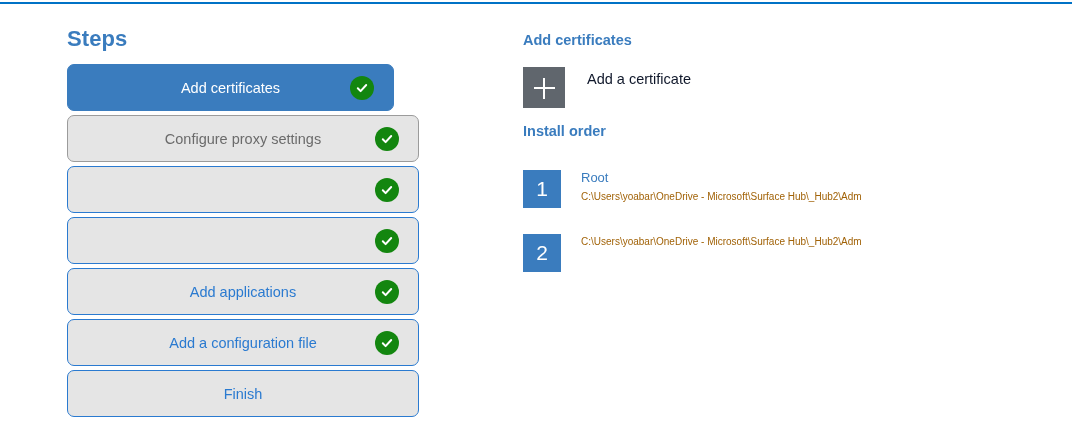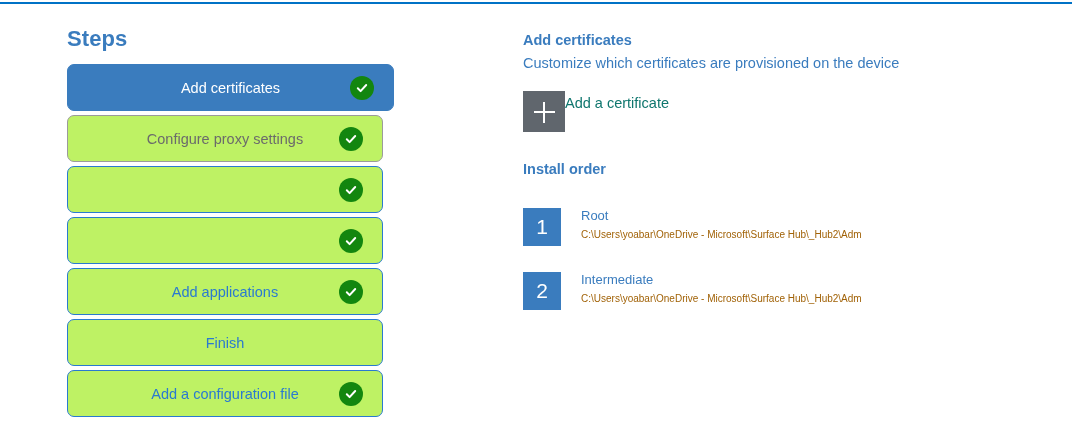--- a/index.html
+++ b/index.html
@@ -37,29 +37,29 @@
     font-size: 22px;
     font-weight: bold;
     color: #3a7cbe;
     margin: 4px 0 12px 0;
     letter-spacing: .1px;
   }
 
   .step-btn {
     position: relative;
     box-sizing: border-box;
-    width: 316px;
+    width: 352px;
     height: 47px;
     border-radius: 7px;
     margin-bottom: 4px;
     display: flex;
     align-items: center;
     justify-content: center;
     font-size: 14.5px;
-    background: #bef264;
+    background: #e5e5e5;
     border: 1px solid #2a7ad0;
     color: #2a7ad0;
     cursor: pointer;
     user-select: none;
   }
   .step-btn.active {
     background: #3a7cbe;
     border-color: #3a7cbe;
     color: #ffffff;
     width: 327px;
@@ -136,27 +136,28 @@
   #add-cert-square .plus-v {
     position: absolute;
     left: 20px;
     top: 11px;
     width: 2px;
     height: 21px;
     background: #ffffff;
   }
   #add-cert-label {
     font-size: 14.5px;
-    color: #0f766e;
+    color: #0f172a;
+    margin-left: 22px;
     margin-top: 3px;
     line-height: 19px;
   }
 
   
-  #install-order-block { margin-top: 28px; }
+  #install-order-block { margin-top: 14px; }
 
   #order-list { margin-top: 30px; }
 
   .order-item {
     display: flex;
     align-items: flex-start;
     margin-bottom: 26px;
     cursor: grab;
   }
   .order-num {
@@ -231,37 +232,36 @@
   <div class="step-btn">
     <span class="step-label">Add applications</span>
     <span class="check-badge">
       <svg width="14" height="14" viewBox="0 0 14 14">
           <path d="M2.8 7.3 L5.6 10.1 L11.2 4.0" fill="none" stroke="#ffffff" stroke-width="2" stroke-linecap="round" stroke-linejoin="round"></path>
         </svg>
     </span>
   </div>
 
   <div class="step-btn">
+    <span class="step-label">Add a configuration file</span>
+    <span class="check-badge">
+      <svg width="14" height="14" viewBox="0 0 14 14">
+          <path d="M2.8 7.3 L5.6 10.1 L11.2 4.0" fill="none" stroke="#ffffff" stroke-width="2" stroke-linecap="round" stroke-linejoin="round"></path>
+        </svg>
+    </span>
+  </div>
+
+  <div class="step-btn">
     <span class="step-label">Finish</span>
   </div>
-
-  <div class="step-btn">
-    <span class="step-label">Add a configuration file</span>
-    <span class="check-badge">
-      <svg width="14" height="14" viewBox="0 0 14 14">
-          <path d="M2.8 7.3 L5.6 10.1 L11.2 4.0" fill="none" stroke="#ffffff" stroke-width="2" stroke-linecap="round" stroke-linejoin="round"></path>
-        </svg>
-    </span>
-  </div>
 </div>
 
 <div id="detail-panel">
 
   <h2 class="section-head">Add certificates</h2>
-  <p class="section-sub">Customize which certificates are provisioned on the device</p>
 
   <div id="add-cert-row">
     <div id="add-cert-square">
       <span class="plus-h"></span>
       <span class="plus-v"></span>
     </div>
     <span id="add-cert-label">Add a certificate</span>
   </div>
 
   <div id="install-order-block">
@@ -273,21 +273,20 @@
         <div class="order-num">1</div>
         <div class="order-text">
           <div class="order-name">Root</div>
           <div class="order-path">C:\Users\yoabar\OneDrive - Microsoft\Surface Hub\_Hub2\Adm</div>
         </div>
       </div>
 
       <div class="order-item">
         <div class="order-num">2</div>
         <div class="order-text">
-          <div class="order-name">Intermediate</div>
           <div class="order-path">C:\Users\yoabar\OneDrive - Microsoft\Surface Hub\_Hub2\Adm</div>
         </div>
       </div>
 
     </div>
   </div>
 
 </div>
 
 </body></html>

